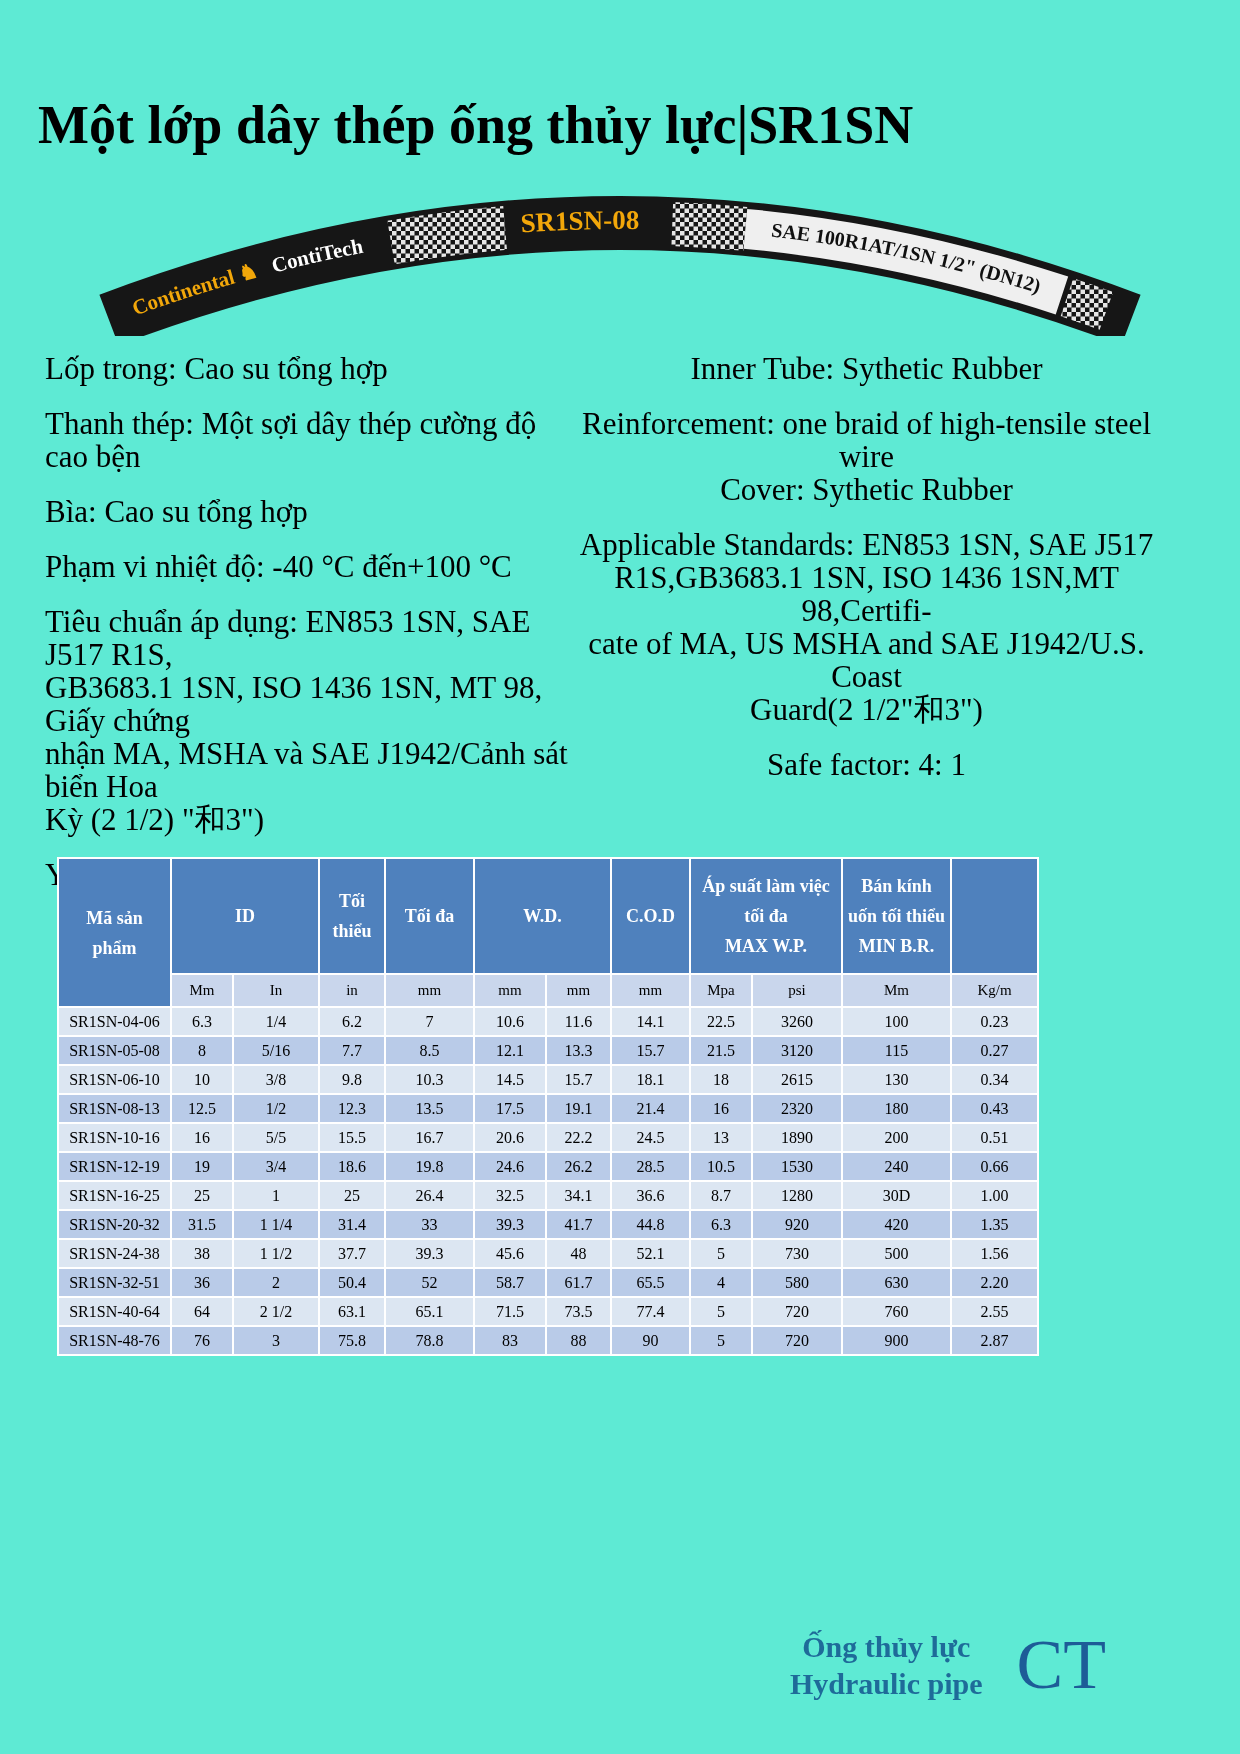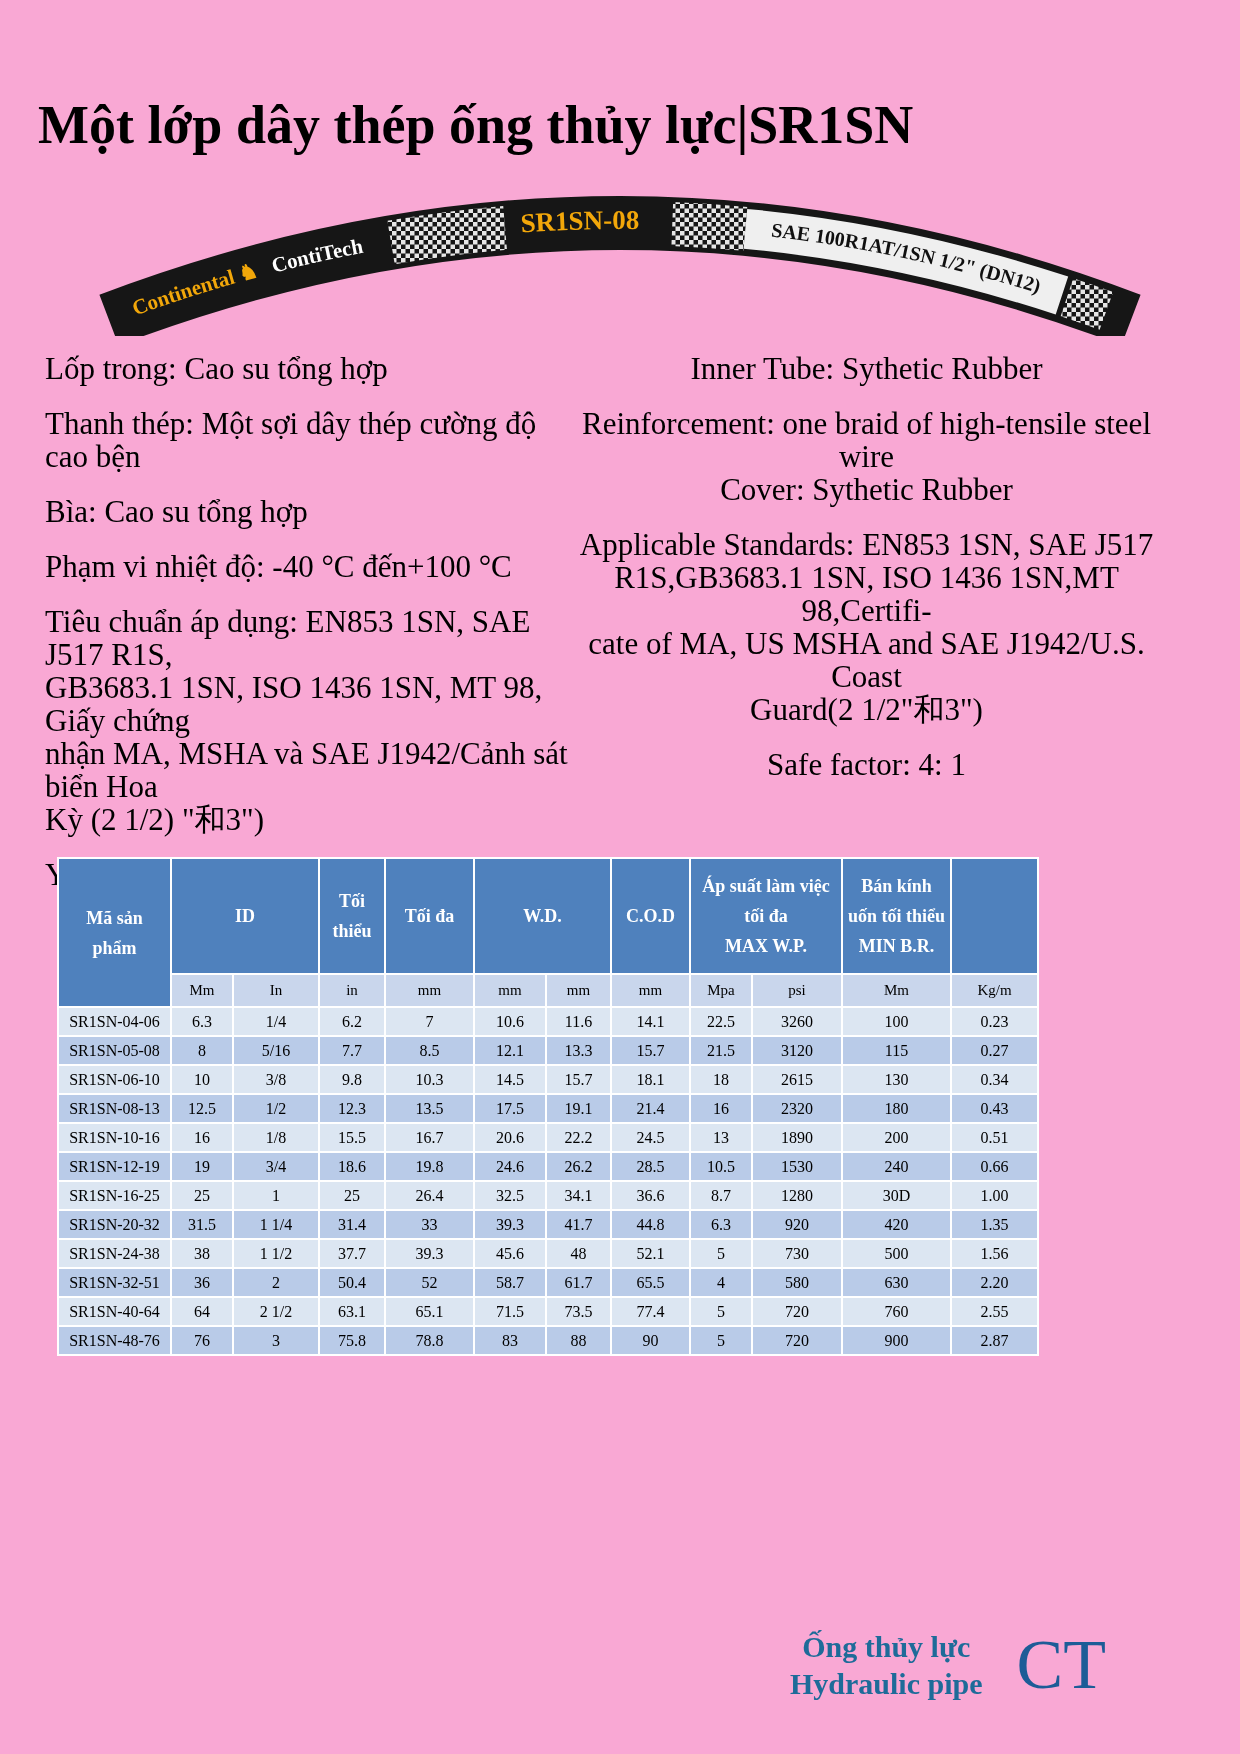--- a/index.html
+++ b/index.html
@@ -1,16 +1,16 @@
 <!DOCTYPE html>
 <html style="--hose_black: #161616; --band_white: #efefef; --brand_yellow: #f2a70a; --header_bg: #4f81bd; --unit_bg: #c9d6ec; --row_light: #dce6f2; --row_dark: #b9cbe8; --footer_blue: #1e6b99; --logo_blue: #1d5c97;"><head>
 <meta charset="utf-8">
 <style>
   html,body{margin:0;padding:0;background:#fff;}
-  .page{position:relative;width:1240px;height:1754px;background:#f9a8d4;overflow:hidden;
+  .page{position:relative;width:1240px;height:1754px;background:#5eead4;overflow:hidden;
         font-family:"Liberation Serif",serif;color:#000;}
 
   
   .doc-title{position:absolute;left:38px;top:58px;font-size:54px;font-weight:bold;
              letter-spacing:0px;white-space:nowrap;}
 
   
   .hose-wrap{position:absolute;left:95px;top:168px;width:1050px;height:168px;}
   .hose-body{stroke:var(--hose_black);}
   .hose-band{stroke:var(--band_white);}
@@ -207,21 +207,21 @@
           <td>19.1</td>
           <td>21.4</td>
           <td>16</td>
           <td>2320</td>
           <td>180</td>
           <td>0.43</td>
         </tr>
         <tr class="light">
           <td>SR1SN-10-16</td>
           <td>16</td>
-          <td>1/8</td>
+          <td>5/5</td>
           <td>15.5</td>
           <td>16.7</td>
           <td>20.6</td>
           <td>22.2</td>
           <td>24.5</td>
           <td>13</td>
           <td>1890</td>
           <td>200</td>
           <td>0.51</td>
         </tr>

